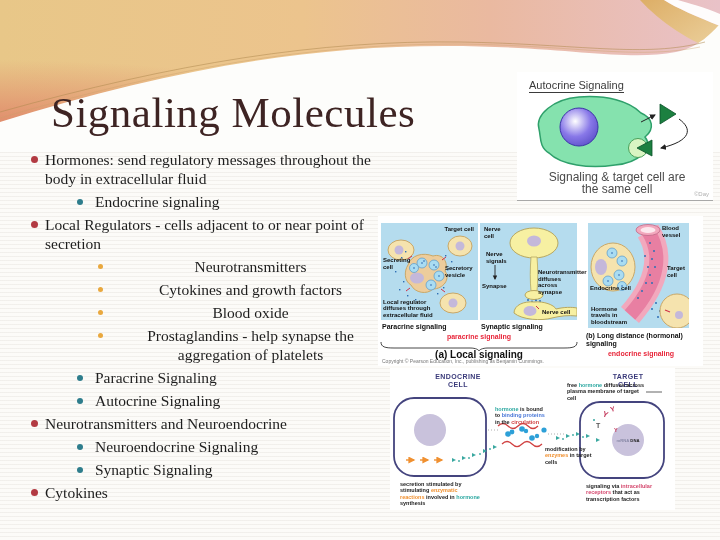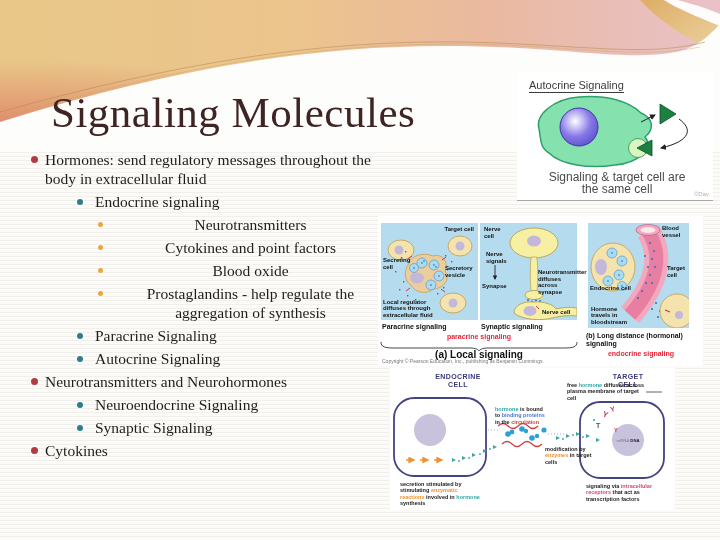--- a/index.html
+++ b/index.html
@@ -79,27 +79,28 @@
     <path d="M0,122 C160,72 300,46 445,46 C565,46 625,62 676,52 C700,47 712,32 720,24 L720,152 L0,152 Z" fill="#fdfdfb"></path>
     <path d="M0,112 C175,63 320,40 460,42 C580,44 645,58 705,42" fill="none" stroke="#b08a50" stroke-width="1" opacity="0.55"></path>
     <path d="M0,118 C170,68 310,44 455,44 C575,45 635,60 700,47" fill="none" stroke="#caa06a" stroke-width="0.8" opacity="0.5"></path>
   </svg>
 
   <div class="slide-title">Signaling Molecules</div>
 
   <div class="bullets">
     <div class="bi l1"><span class="dot"></span><span>Hormones: send regulatory messages throughout the body in extracellular fluid</span></div>
     <div class="bi l2"><span class="dot"></span><span>Endocrine signaling</span></div>
+    <div class="bi l1"><span class="dot"></span><span>Local Regulators - cells adjacent to or near point of secretion</span></div>
     <div class="bi l3"><span class="dot"></span><span>Neurotransmitters</span></div>
-    <div class="bi l3"><span class="dot"></span><span>Cytokines and point factors</span></div>
+    <div class="bi l3"><span class="dot"></span><span>Cytokines and growth factors</span></div>
     <div class="bi l3"><span class="dot"></span><span>Blood oxide</span></div>
-    <div class="bi l3"><span class="dot"></span><span>Prostaglandins - help regulate the aggregation of synthesis</span></div>
+    <div class="bi l3"><span class="dot"></span><span>Prostaglandins - help synapse the aggregation of platelets</span></div>
     <div class="bi l2"><span class="dot"></span><span>Paracrine Signaling</span></div>
     <div class="bi l2"><span class="dot"></span><span>Autocrine Signaling</span></div>
-    <div class="bi l1"><span class="dot"></span><span>Neurotransmitters and Neurohormones</span></div>
+    <div class="bi l1"><span class="dot"></span><span>Neurotransmitters and Neuroendocrine</span></div>
     <div class="bi l2"><span class="dot"></span><span>Neuroendocrine Signaling</span></div>
     <div class="bi l2"><span class="dot"></span><span>Synaptic Signaling</span></div>
     <div class="bi l1"><span class="dot"></span><span>Cytokines</span></div>
   </div>
 
   <div class="fig figA">
     <div class="figA-title">Autocrine Signaling</div>
     <svg width="196" height="78" viewBox="0 0 196 78" style="position:absolute;left:0;top:21px;">
       <defs>
         <radialGradient id="nucA" cx="0.4" cy="0.35" r="0.9">

